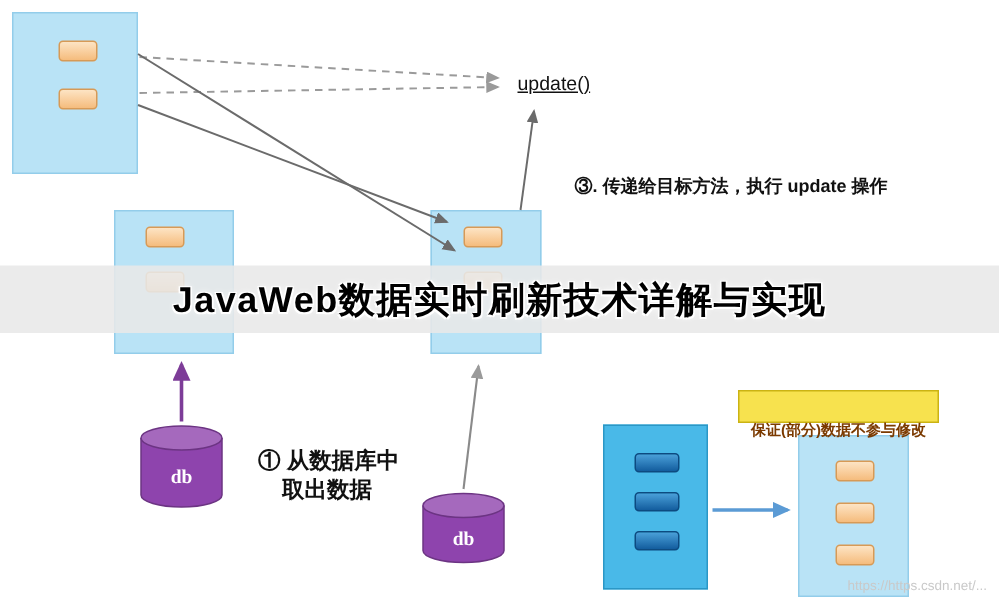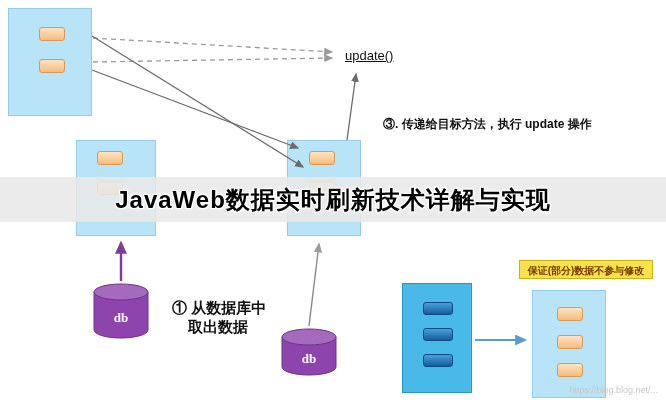--- a/index.html
+++ b/index.html
@@ -44,21 +44,21 @@
 
   .note {
     position:absolute; z-index:3; font-size:10px; line-height:13px;
     color:#7b3a00; font-weight:bold; text-align:center;
   }
   .note-mid {
     left:165px; top:211px; width:106px; height:32px; padding-top:3px;
     background:#f2b24e; border:1px solid #cf8f2a;
   }
   .note-right {
-    left:519px; top:260px; width:134px; height:19px; padding-top:3px;
+    left:492px; top:260px; width:134px; height:19px; padding-top:20px;
     background:#f7e24e; border:1px solid #cbb313;
   }
 
   
   .banner {
     position:absolute; left:0; top:177px; width:666px; height:45px; z-index:10;
     background:rgba(232,232,232,0.88);
     display:flex; align-items:center; justify-content:center;
   }
   .banner .title {
@@ -154,15 +154,15 @@
     <div class="indent">取出数据</div>
   </div>
 
 
   <div class="note note-right">保证(部分)数据不参与修改</div>
 
   <div class="banner">
     <span class="title">JavaWeb数据实时刷新技术详解与实现</span>
   </div>
 
-  <div class="watermark">https://blog.blog.net/...</div>
+  <div class="watermark">https://https.csdn.net/...</div>
 
 </div>
 
 </body></html>

